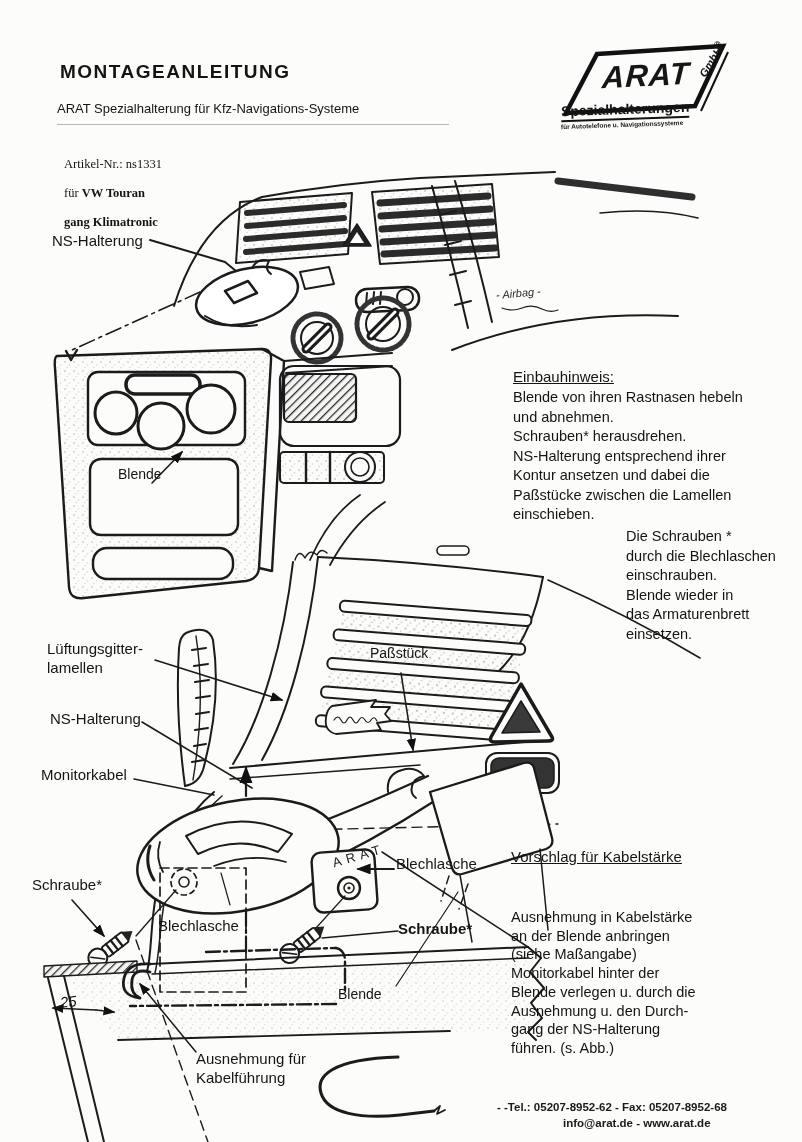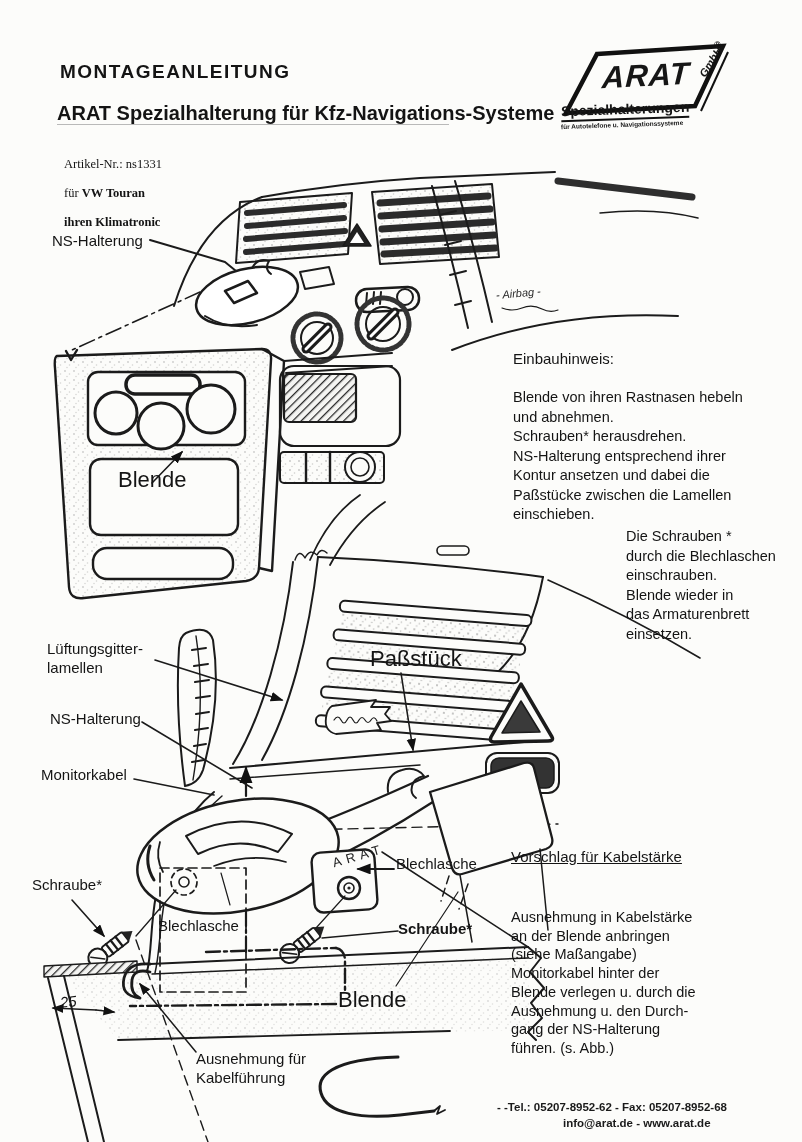--- a/index.html
+++ b/index.html
@@ -1,31 +1,31 @@
 <!DOCTYPE html>
 <html><head>
 <meta charset="utf-8">
 <style>
   html,body{margin:0;padding:0;background:#9a9a9a;}
   .page{position:relative;width:802px;height:1142px;margin:0 auto;background:#fcfcfa;
         font-family:"Liberation Sans",sans-serif;color:#161616;overflow:hidden;}
   .abs{position:absolute;}
   .lbl{position:absolute;white-space:pre-line;line-height:1.25;color:#141414;}
   .title{font-size:19px;font-weight:bold;letter-spacing:1.5px;}
-  .subtitle{font-size:20px;font-weight:bold;}
+  .subtitle{font-size:13px;font-weight:normal;}
   .subtitle-rule{position:absolute;left:57px;top:124px;width:392px;height:1px;background:#b9b9b9;}
   .article{font-size:12.5px;line-height:14.5px;font-family:Liberation Serif, serif;}
   .b{font-weight:bold;}
-  .hint-head{font-size:15px;}
+  .hint-head{font-size:15px;text-decoration:underline;margin-top:18px;}
   .hint-body{font-size:14.5px;line-height:19.5px;}
   .note-body{font-size:14.5px;line-height:19.5px;}
   .cable-head{font-size:15px;text-decoration:underline;}
   .cable-body{font-size:14.5px;line-height:18.7px;margin-top:36px;}
   .callout{font-size:15px;}
-  .callout-lg{font-size:22px;}
+  .callout-lg{font-size:14px;}
   .footer{font-size:11.5px;font-weight:bold;color:#1a1a1a;}
   .dim{font-size:15px;font-style:italic;transform:rotate(-6deg);}
   .airbag{font-size:11px;font-style:italic;transform:rotate(-5deg);color:#2a2a2a;}
   .arat-arm{font-size:13px;letter-spacing:5px;transform:rotate(-16deg);color:#222;}
   
   .logo-arat{font-size:31px;font-weight:bold;font-style:italic;letter-spacing:1px;
              transform:rotate(-3deg) skewX(-6deg);}
   .logo-gmbh{font-size:11px;font-weight:bold;font-style:italic;transform:rotate(-58deg);}
   .logo-reg{font-size:9px;font-weight:bold;}
   .logo-line1{font-size:14px;font-weight:bold;border-bottom:2.5px solid #111;
@@ -276,21 +276,21 @@
       <path d="M728,52 L701,111" stroke-width="2"></path>
     </g>
   </svg>
 
   <div class="lbl title" style="left:60px;top:60px;">MONTAGEANLEITUNG</div>
   <div class="lbl subtitle" style="left:57px;top:101px;">ARAT Spezialhalterung für Kfz-Navigations-Systeme</div>
   <div class="subtitle-rule"></div>
   <div class="lbl article" style="left:64px;top:142px;">
     <div>Artikel-Nr.: ns1331</div>
     <div><span>für </span><span class="b">VW Touran</span></div>
-    <div class="b">ihren Klimatronic</div>
+    <div class="b">gang Klimatronic</div>
   </div>
 
   <div class="abs logo-arat" style="left:602px;top:58px;">ARAT</div>
   <div class="abs logo-gmbh" style="left:694px;top:56px;">GmbH</div>
   <div class="abs logo-reg" style="left:714px;top:40px;">®</div>
   <div class="abs" style="left:561px;top:100px;">
     <span class="logo-line1">Spezialhalterungen</span>
   </div>
   <div class="abs logo-line2" style="left:561px;top:121px;">für Autotelefone u. Navigationssysteme</div>
 

